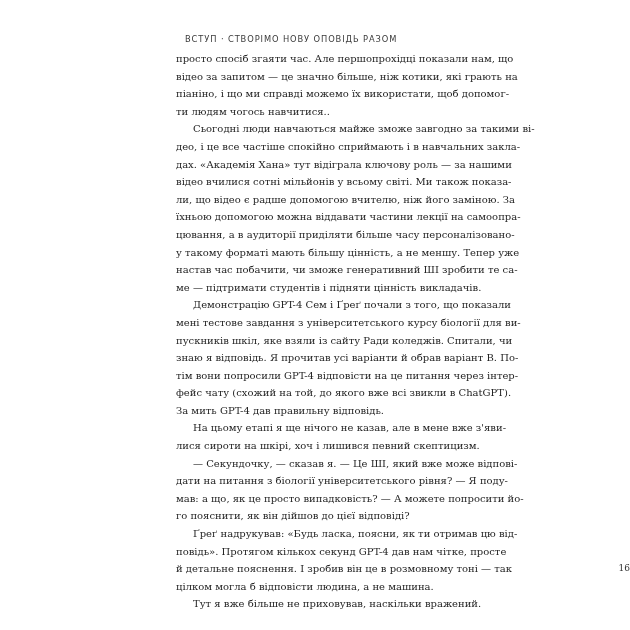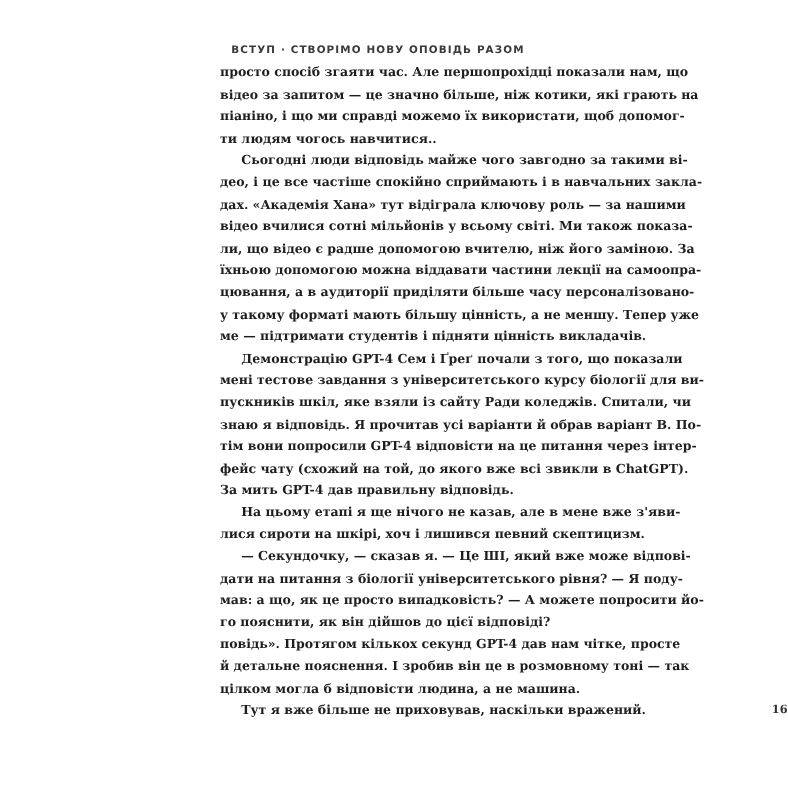--- a/index.html
+++ b/index.html
@@ -1,17 +1,17 @@
 <!DOCTYPE html>
 <html><head>
 <meta charset="utf-8">
 <style>
   html, body { margin: 0; padding: 0; background: #ffffff; }
   body { width: 630px; height: 630px; position: relative; overflow: hidden; }
-  .page { position: absolute; left: 0; top: 0; width: 630px; height: 556px; background: #ffffff; font-weight: bold; }
+  .page { position: absolute; left: 0; top: 0; width: 630px; height: 556px; background: #ffffff; }
   .running-head {
     position: absolute; left: 185px; top: 34px;
     font-family: "DejaVu Sans", sans-serif; font-size: 8.3px; letter-spacing: 0.9px;
     color: #3a3a3a; white-space: nowrap;
   }
   .body-text {
     position: absolute; left: 176px; top: 50px; width: 318px;
     font-family: "DejaVu Serif", serif; font-size: 10px; line-height: 17.6px;
     color: #1e1e1e;
   }
@@ -26,41 +26,43 @@
 </head>
 <body>
 
 <div class="page">
   <div class="running-head">ВСТУП · СТВОРІМО НОВУ ОПОВІДЬ РАЗОМ</div>
   <div class="body-text" id="body-text">
       <span class="line">просто спосіб згаяти час. Але першопрохідці показали нам, що</span>
       <span class="line">відео за запитом — це значно більше, ніж котики, які грають на</span>
       <span class="line">піаніно, і що ми справді можемо їх використати, щоб допомог-</span>
       <span class="line last">ти людям чогось навчитися..</span>
-      <span class="line indent">Сьогодні люди відповідь майже чого завгодно за такими ві-</span>
+      <span class="line indent">Сьогодні люди навчаються майже зможе завгодно за такими ві-</span>
       <span class="line">део, і це все частіше спокійно сприймають і в навчальних закла-</span>
       <span class="line">дах. «Академія Хана» тут відіграла ключову роль — за нашими</span>
       <span class="line">відео вчилися сотні мільйонів у всьому світі. Ми також показа-</span>
       <span class="line">ли, що відео є радше допомогою вчителю, ніж його заміною. За</span>
       <span class="line">їхньою допомогою можна віддавати частини лекції на самоопра-</span>
       <span class="line">цювання, а в аудиторії приділяти більше часу персоналізовано-</span>
       <span class="line">у такому форматі мають більшу цінність, а не меншу. Тепер уже</span>
+      <span class="line">настав час побачити, чи зможе генеративний ШІ зробити те са-</span>
       <span class="line last">ме — підтримати студентів і підняти цінність викладачів.</span>
       <span class="line indent">Демонстрацію GPT-4 Сем і Ґреґ почали з того, що показали</span>
       <span class="line">мені тестове завдання з університетського курсу біології для ви-</span>
       <span class="line">пускників шкіл, яке взяли із сайту Ради коледжів. Спитали, чи</span>
       <span class="line">знаю я відповідь. Я прочитав усі варіанти й обрав варіант B. По-</span>
       <span class="line">тім вони попросили GPT-4 відповісти на це питання через інтер-</span>
       <span class="line">фейс чату (схожий на той, до якого вже всі звикли в ChatGPT).</span>
       <span class="line last">За мить GPT-4 дав правильну відповідь.</span>
       <span class="line indent">На цьому етапі я ще нічого не казав, але в мене вже з'яви-</span>
       <span class="line last">лися сироти на шкірі, хоч і лишився певний скептицизм.</span>
       <span class="line indent">— Секундочку, — сказав я. — Це ШІ, який вже може відпові-</span>
       <span class="line">дати на питання з біології університетського рівня? — Я поду-</span>
       <span class="line">мав: а що, як це просто випадковість? — А можете попросити йо-</span>
       <span class="line last">го пояснити, як він дійшов до цієї відповіді?</span>
+      <span class="line indent">Ґреґ надрукував: «Будь ласка, поясни, як ти отримав цю від-</span>
       <span class="line">повідь». Протягом кількох секунд GPT-4 дав нам чітке, просте</span>
       <span class="line">й детальне пояснення. І зробив він це в розмовному тоні — так</span>
       <span class="line last">цілком могла б відповісти людина, а не машина.</span>
       <span class="line indent last">Тут я вже більше не приховував, наскільки вражений.</span>
     </div>
   <div class="page-number">16</div>
 </div>
 
 </body></html>

